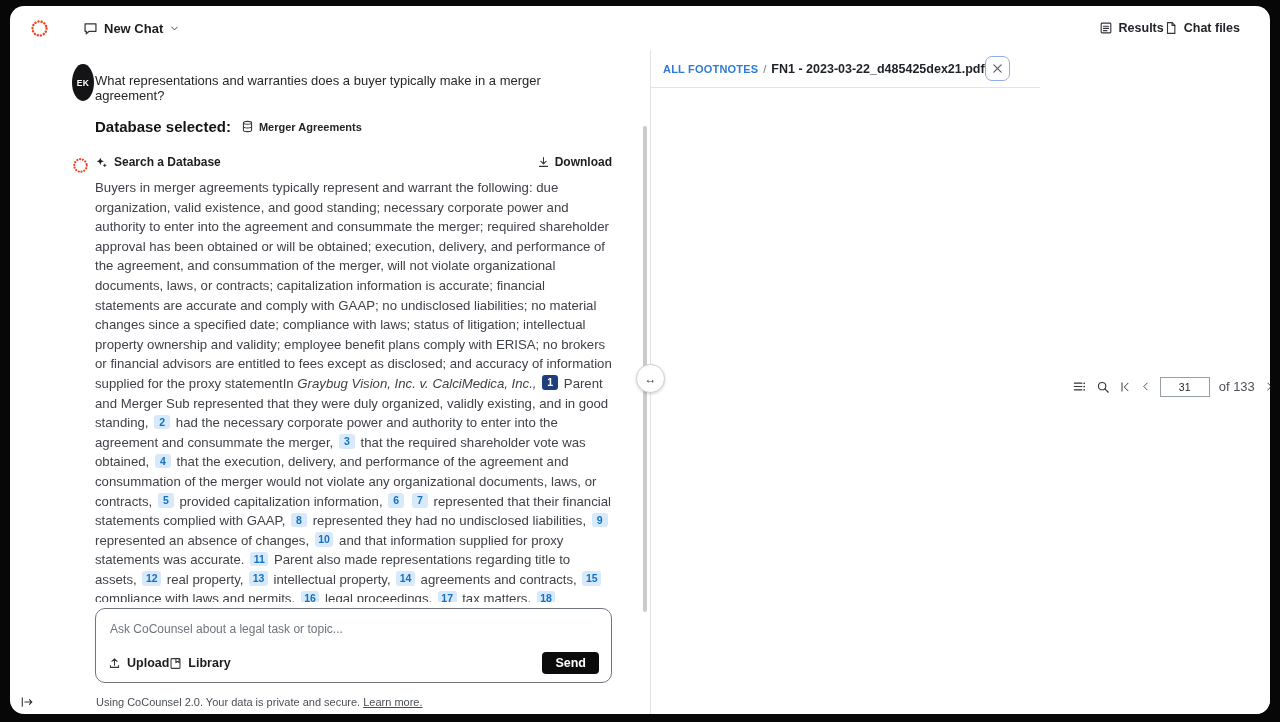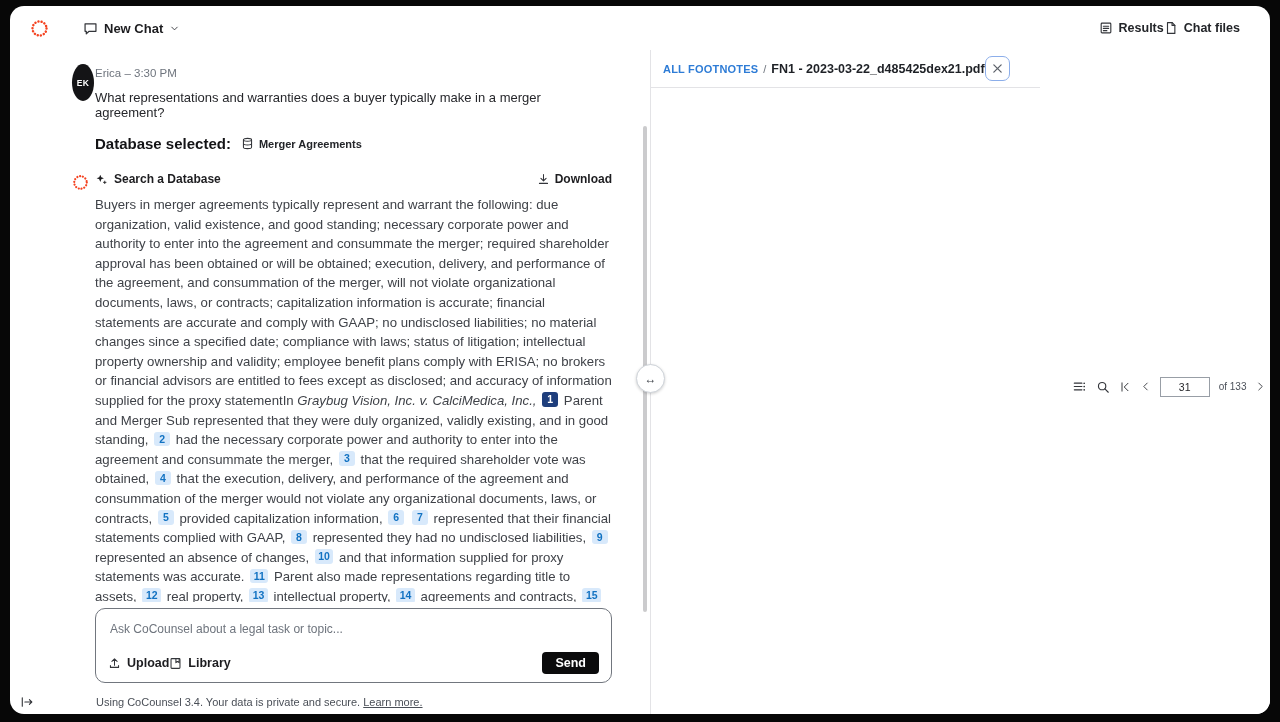--- a/index.html
+++ b/index.html
@@ -53,21 +53,21 @@
   
   .pdf-panel{flex:1;border-left:1px solid #e3e3e6;display:flex;flex-direction:row;position:relative;background:#fff;min-width:0}
   .pdf-crumb{height:37px;display:flex;align-items:center;padding:0 30px 0 12px;border-bottom:1px solid #e3e3e6;flex:none}
   .crumb-root{color:#2e7cd6;font-size:11px;font-weight:700;letter-spacing:.2px;cursor:pointer}
   .crumb-sep{margin:0 5px;color:#6e747d;font-size:11px}
   .crumb-file{font-size:12.5px;font-weight:700;color:#1e2126;white-space:nowrap;overflow:hidden}
   .pdf-close{margin-left:auto;width:25px;height:25px;border:1.5px solid #8caeea;border-radius:7px;display:flex;align-items:center;justify-content:center;background:#fff;cursor:pointer;flex:none}
   .pdf-toolbar{display:flex;align-items:center;gap:9px;margin:9px 0 0 32px;color:#4c515a;flex:none}
   .tbi{display:flex;cursor:pointer}
   .page-input{width:44px;height:16px;border:1px solid #989ea6;font-size:10.5px;text-align:center;color:#26272b;font-family:inherit}
-  .page-total{font-size:10px;color:#4c515a}
+  .page-total{font-size:13px;color:#4c515a}
   .zoom-group{display:flex;align-items:center;gap:13px;margin-left:56px}
   .zoom-txt{font-size:15px;color:#3c4047;cursor:pointer;line-height:10px}
   .zoom-select{width:92px;height:21px;border:1px solid #989ea6;border-radius:2px;display:flex;align-items:center;justify-content:space-between;padding:0 6px;font-size:10.5px;color:#26272b;cursor:pointer;background:#fff}
   .pdf-viewer{flex:1;position:relative;margin-top:7px;background:#fbfbfc;overflow:hidden}
   .pdf-page{position:absolute;left:45px;width:515px;top:5px;bottom:-6px;background:#fff;border:1px solid #ebebee;box-shadow:0 0 5px rgba(0,0,0,.09);padding:13px 13px;box-sizing:border-box;font-family:"Liberation Serif",serif;font-size:6.6px;line-height:9.1px;color:#2e3037;text-align:justify}
   .pdf-rule{border-top:1px solid #8f8f94;margin:1px 0 8px}
   .pdf-cont{margin-bottom:7px}
   .pdf-heading{font-weight:700;margin-bottom:7px}
   .pdf-highlight{background:#fbf1cd;padding:1px 2px;margin-bottom:7px;text-indent:16px}
   .pdf-sub{font-weight:700;margin:8px 0 7px;padding-left:26px}
@@ -120,21 +120,20 @@
   <div class="main">
 
     <section class="chat-panel">
       <div class="chat-scroll">
 
         <div class="msg">
           <div class="gutter">
             <div class="avatar">EK</div>
           </div>
           <div class="content">
-            <div class="meta">Erica  –  3:30 PM</div>
             <div class="question">What representations and warranties does a buyer typically make in a merger agreement?</div>
             <div class="db-line">
               <span class="db-label">Database selected:</span>
               <span class="db-chip">
                 <svg class="icon" width="13" height="13" viewBox="0 0 16 16">
                     <ellipse cx="8" cy="3.5" rx="5" ry="1.8"></ellipse>
                     <path d="M3 3.5v9c0 1 2.2 1.8 5 1.8s5-.8 5-1.8v-9M3 8c0 1 2.2 1.8 5 1.8S13 9 13 8"></path>
                   </svg>
                 <span>Merger Agreements</span>
               </span>
@@ -187,21 +186,21 @@
             <span>Library</span>
           </button>
           <button class="send-btn">Send</button>
         </div>
       </div>
 
       <div class="chat-footer">
         <svg class="icon" width="14" height="12" viewBox="0 0 16 14">
             <path d="M2.5 2v10M5.5 7h8M10.8 4.2L13.6 7l-2.8 2.8"></path>
           </svg>
-        <span class="footer-text"><span>Using CoCounsel 3.4. Your data is private and secure. </span><span class="learn">Learn more.</span></span>
+        <span class="footer-text"><span>Using CoCounsel 2.0. Your data is private and secure. </span><span class="learn">Learn more.</span></span>
       </div>
 
       <div class="chat-scrollbar"></div>
     </section>
 
     <div class="divider-handle">
         <span>↔</span>
       </div>
 
     <section class="pdf-panel">

